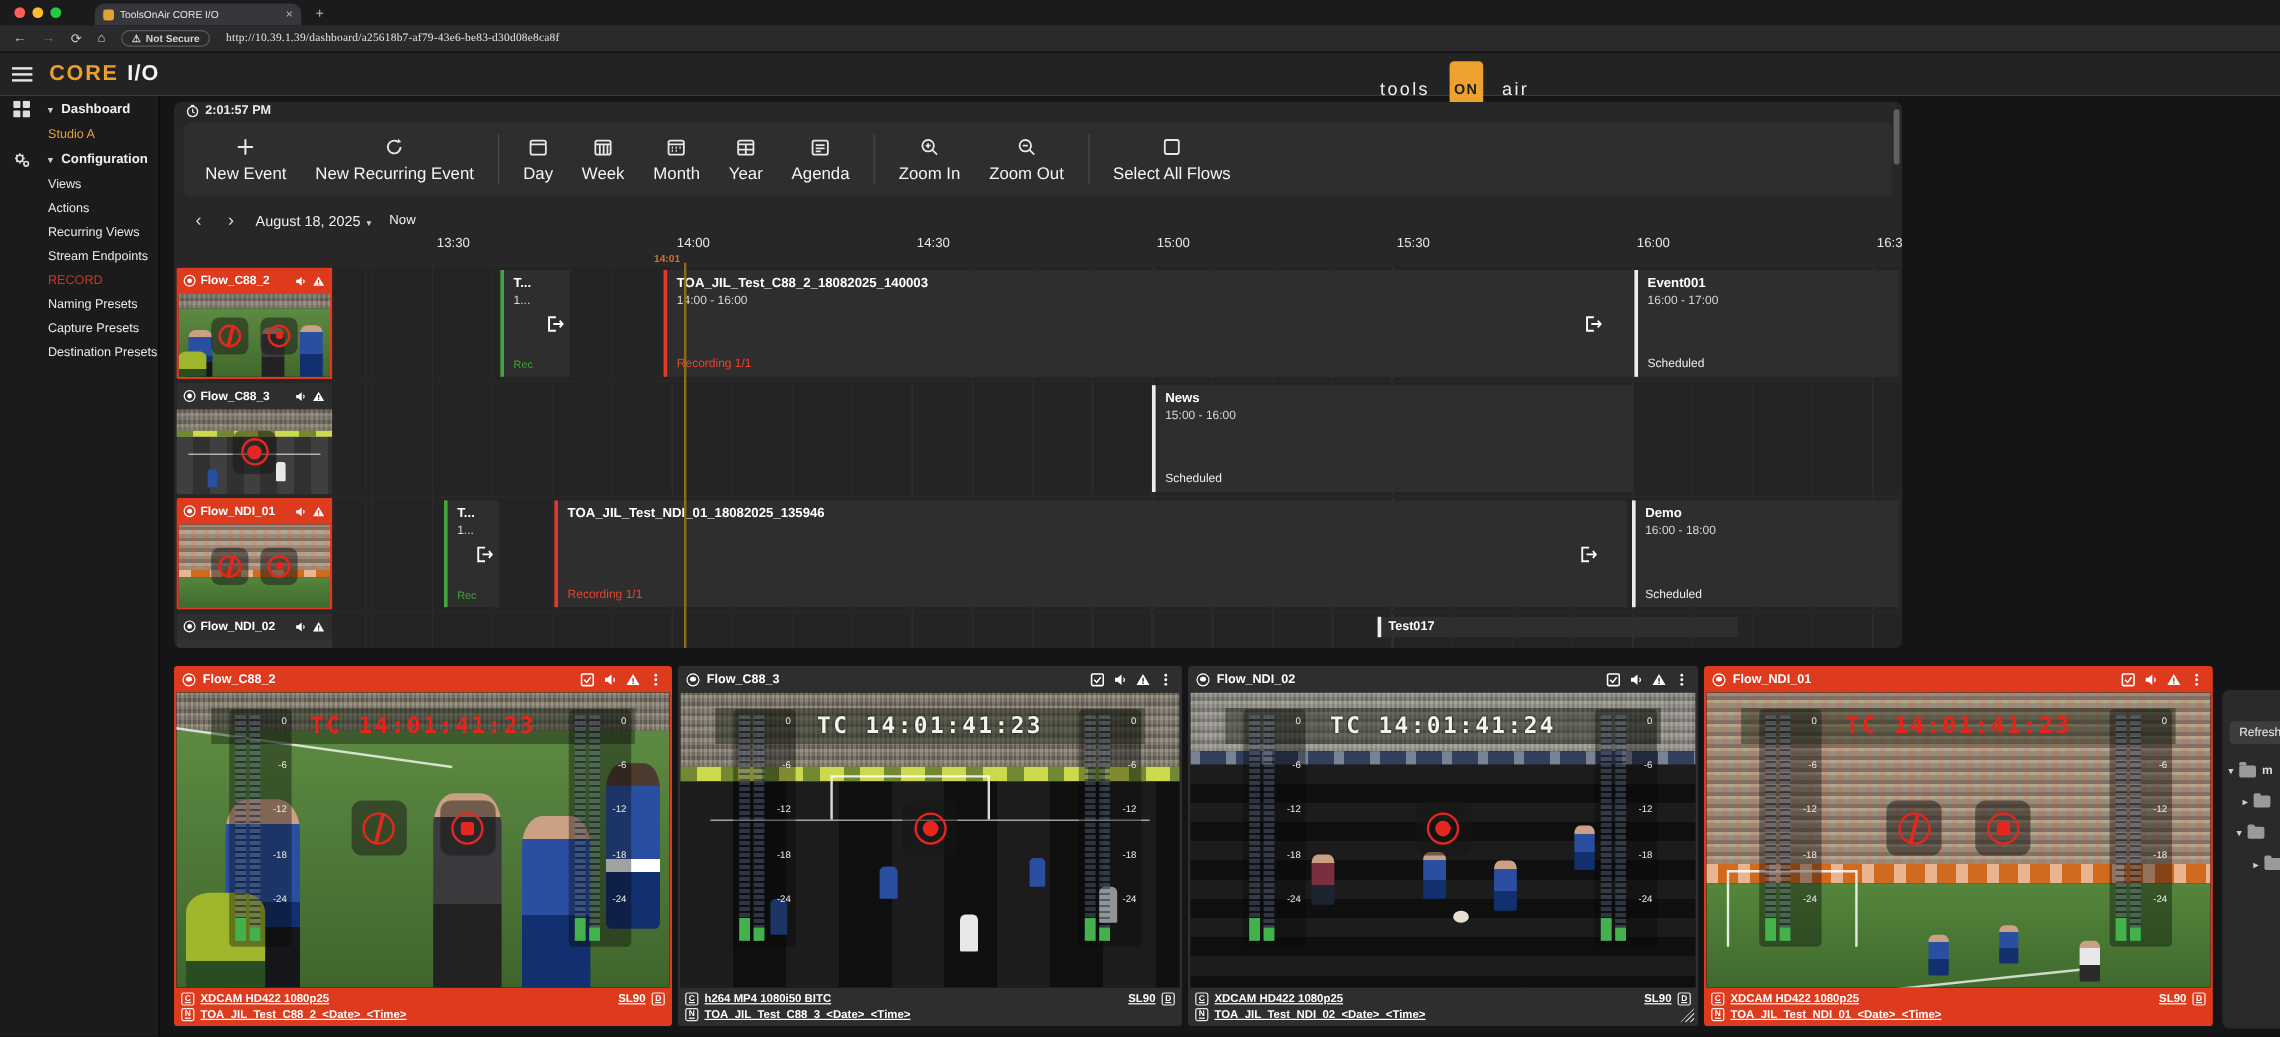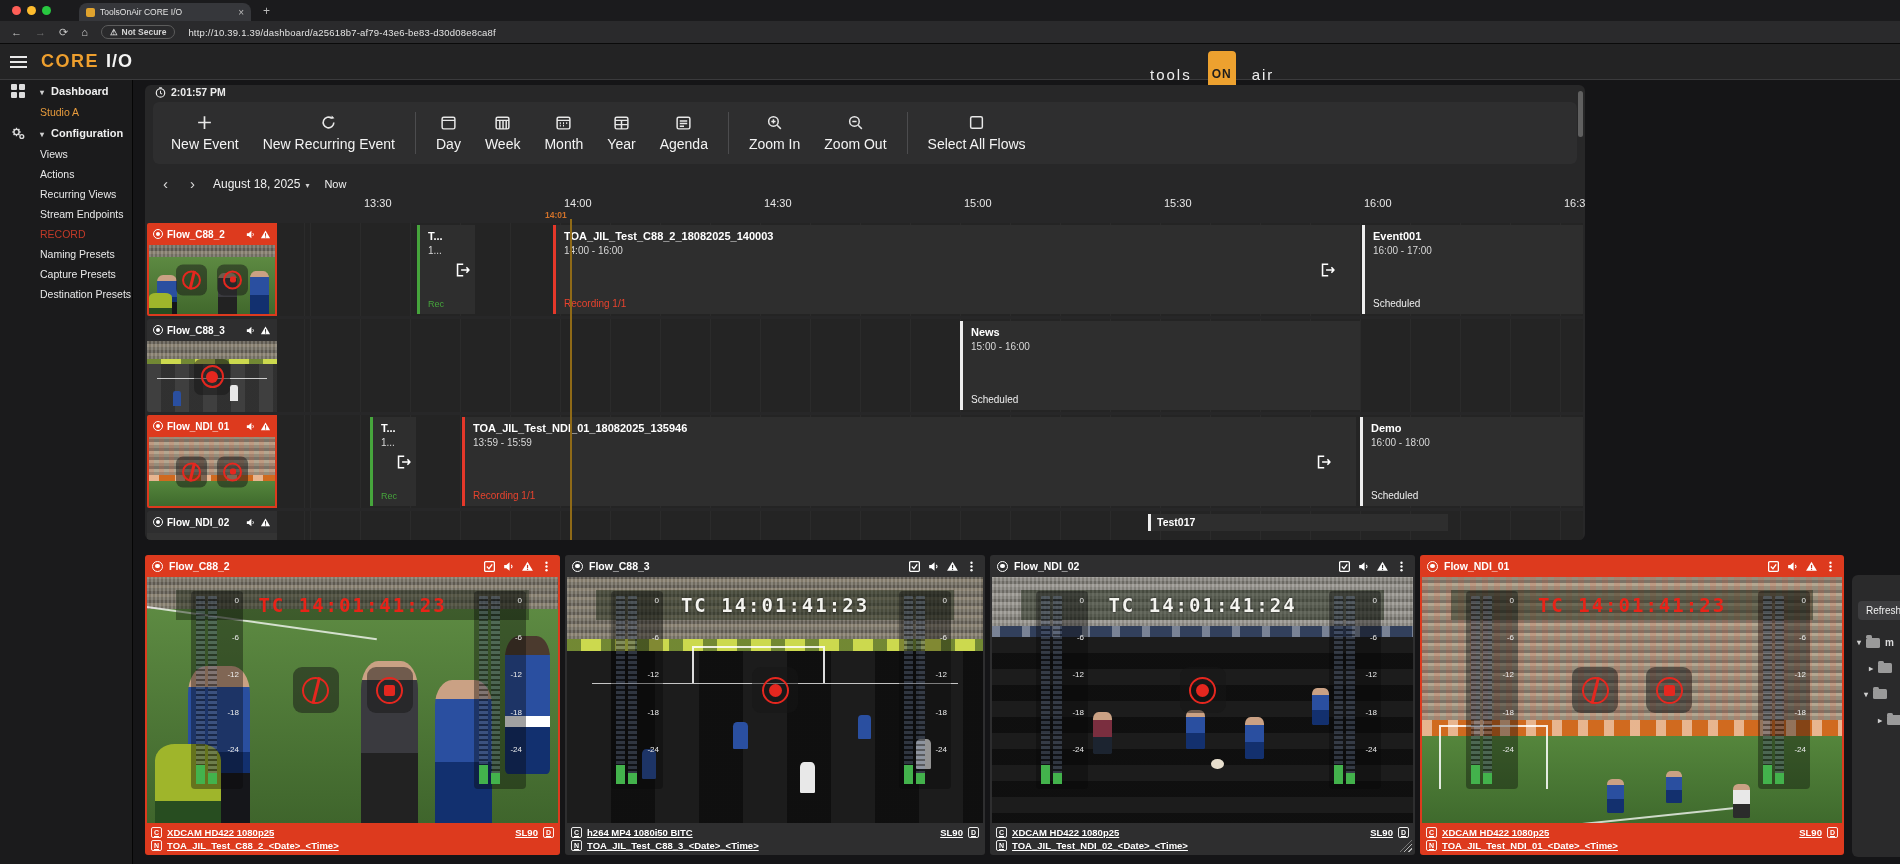--- a/index.html
+++ b/index.html
@@ -18,21 +18,21 @@
   .tab-title { flex:1; font-size:8.5px; color:#e3e3e3; white-space:nowrap; overflow:hidden; }
   .tab-close { font-size:10px; color:#bbb; }
   .newtab { margin-left:12px; font-size:12px; color:#bbb; padding-bottom:3px; }
 
   .urlbar { position:absolute; left:0; top:21px; right:0; height:23px; background:#2a2a2c;
             display:flex; align-items:center; gap:13px; padding:0 11px; border-bottom:1px solid #0a0a0a; }
   .nav-ic { font-size:11px; color:#c9c9c9; }
   .nav-ic.dim { color:#6d6d6d; }
   .sec-badge { display:flex; align-items:center; gap:4px; border:1px solid #5c5c5c; border-radius:9px;
                padding:1px 8px; font-size:8.5px; color:#d5d5d5; font-weight:bold; }
-  .url-text { font-size:9.5px; color:#e4e4e4; letter-spacing:.2px; }
+  .url-text { font-size:9.5px; color:#e4e4e4; letter-spacing:.2px;font-family:Liberation Serif, serif; }
 
   
   .apphead { position:absolute; left:0; top:44px; right:0; height:36px; background:#232324;
              border-bottom:1px solid #3a3a3c; display:flex; align-items:center; }
   .burger { width:17px; height:12px; margin:0 14px 0 10px; border-top:2px solid #e8e8e8;
             border-bottom:2px solid #e8e8e8; position:relative; }
   .burger::after{content:"";position:absolute;left:0;right:0;top:3px;height:2px;background:#e8e8e8;}
   .logo-core { font-size:18px; font-weight:bold; letter-spacing:1.5px; color:#ee9f2e; }
   .logo-io { font-size:18px; font-weight:bold; letter-spacing:1px; color:#f4f4f4; margin-left:7px; }
   .brand { position:absolute; left:1150px; top:7px; display:flex; align-items:center; gap:16px; }
@@ -486,21 +486,20 @@
             <div class="ev-title">T...</div>
             <div class="ev-time">1...</div>
             <span class="ev-export"><svg viewBox="0 0 24 24" fill="none" stroke="#fff" stroke-width="2.2">
                   <path d="M13 4H5v16h8"></path>
                   <path d="M10 12h11M17.5 8l3.5 4-3.5 4"></path>
                 </svg></span>
             <div class="ev-status green">Rec</div>
           </div>
           <div class="event b-red" style="left:185px;width:894px">
             <div class="ev-title">TOA_JIL_Test_NDI_01_18082025_135946</div>
-            <div class="ev-time">13:59 - 15:59</div>
             <span class="ev-export"><svg width="17" height="17" viewBox="0 0 24 24" fill="none" stroke="#fff" stroke-width="2.2">
                   <path d="M13 4H5v16h8"></path>
                   <path d="M10 12h11M17.5 8l3.5 4-3.5 4"></path>
                 </svg></span>
             <div class="ev-status red">Recording 1/1</div>
           </div>
           <div class="event" style="left:1083px;width:800px">
             <div class="ev-title">Demo</div>
             <div class="ev-time">16:00 - 18:00</div>
             <div class="ev-status">Scheduled</div>

